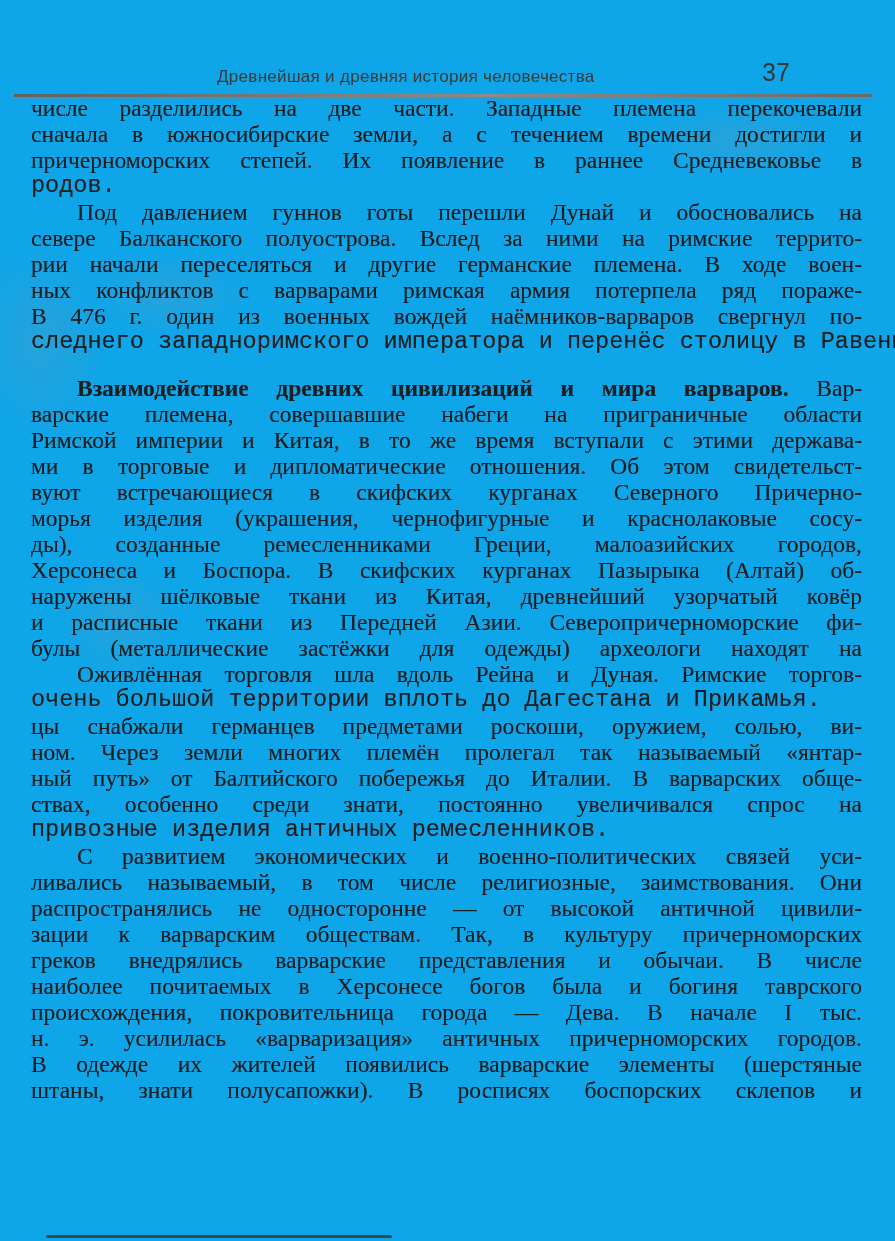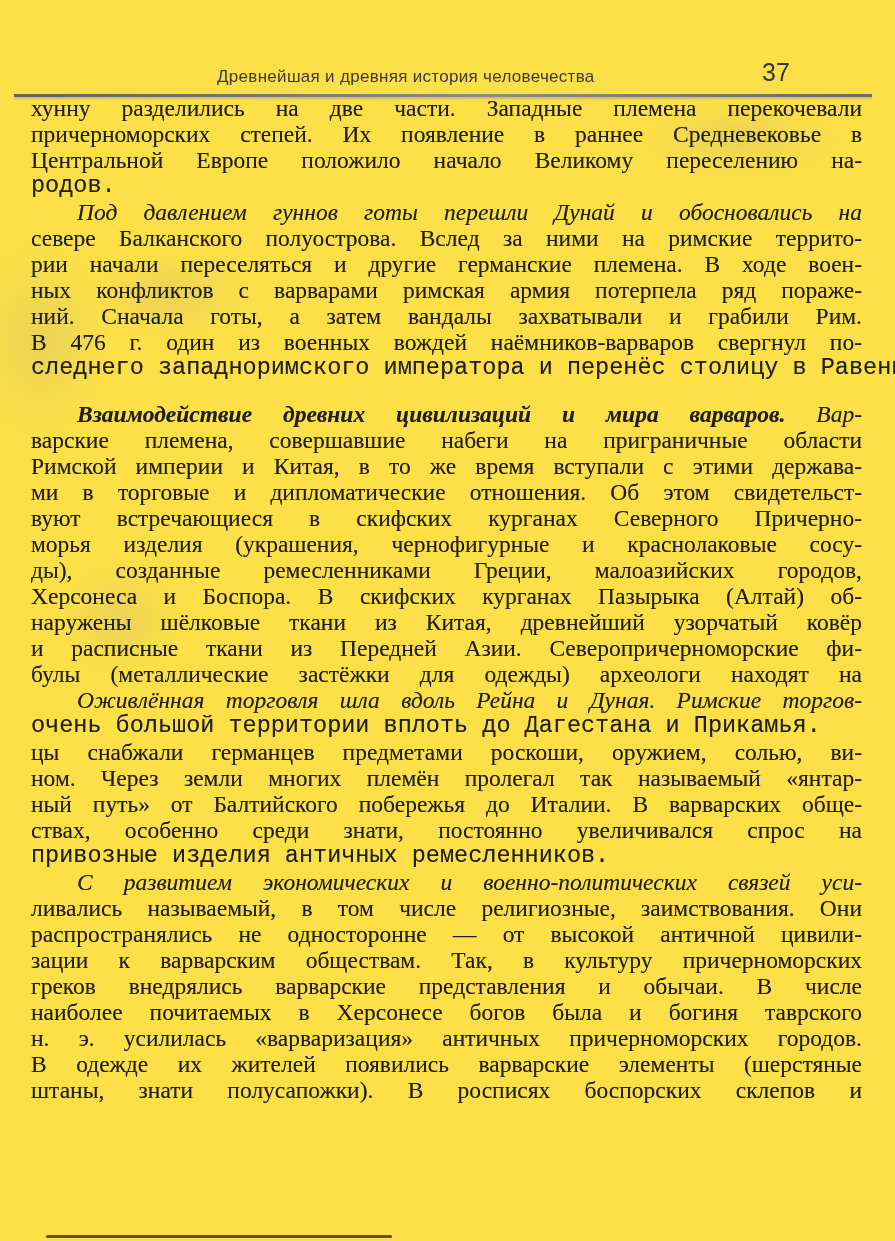--- a/index.html
+++ b/index.html
@@ -1,19 +1,19 @@
 <!DOCTYPE html>
 <html lang="ru"><head>
 <meta charset="utf-8">
 <style>
   html,body { margin:0; padding:0; background:#ffffff; }
   .page {
     position:relative;
     width:895px; height:1241px;
-    background:#fde047;
+    background:#0ea5e9;
     overflow:hidden;
     font-family:"Liberation Serif", serif;
   }
   
   .running-head {
     position:absolute; top:67px; left:217px;
     font-family:"Liberation Sans", sans-serif;
     font-size:17px; color:#3a3a3a; letter-spacing:.3px;
     white-space:nowrap;
   }
@@ -34,21 +34,21 @@
     font-size:23.5px; line-height:26px;
     text-shadow:0 0 .4px rgba(0,0,0,.4);
   }
   .ln {
     height:26px;
     white-space:nowrap;
     text-align:justify;
     text-align-last:justify;
   }
   .ln.last { text-align-last:left;font-family:Liberation Mono, monospace; }
-  .ln.ind  { padding-left:46px;font-style:italic; }
+  .ln.ind  { padding-left:46px; }
   .gap { height:20px; }
   .b { font-weight:bold;margin-top:36px; }
   
   .smudge {
     position:absolute; border-radius:50%;
     background:radial-gradient(closest-side, rgba(150,150,150,.18), rgba(150,150,150,0));
     pointer-events:none;
   }
   .smudge.s1 { left:-30px; top:240px; width:140px; height:200px; }
   .smudge.s2 { left:90px;  top:250px; width:160px; height:90px;  }
@@ -68,30 +68,29 @@
   <div class="smudge s2"></div>
   <div class="smudge s3"></div>
   <div class="smudge s4"></div>
 
   <div class="running-head">Древнейшая и древняя история человечества</div>
   <div class="page-number">37</div>
   <div class="head-rule"></div>
 
   <div class="content">
 
-    <div class="ln">хунну разделились на две части. Западные племена перекочевали</div>
+    <div class="ln">числе разделились на две части. Западные племена перекочевали</div>
+    <div class="ln">сначала в южносибирские земли, а с течением времени достигли и</div>
     <div class="ln">причерноморских степей. Их появление в раннее Средневековье в</div>
-    <div class="ln">Центральной Европе положило начало Великому переселению на-</div>
     <div class="ln last">родов.</div>
 
     <div class="ln ind">Под давлением гуннов готы перешли Дунай и обосновались на</div>
     <div class="ln">севере Балканского полуострова. Вслед за ними на римские террито-</div>
     <div class="ln">рии начали переселяться и другие германские племена. В ходе воен-</div>
     <div class="ln">ных конфликтов с варварами римская армия потерпела ряд пораже-</div>
-    <div class="ln">ний. Сначала готы, а затем вандалы захватывали и грабили Рим.</div>
     <div class="ln">В 476 г. один из военных вождей наёмников-варваров свергнул по-</div>
     <div class="ln last">следнего западноримского императора и перенёс столицу в Равенну.</div>
 
     <div class="gap"></div>
 
     <div class="ln ind">
       <span class="b">Взаимодействие древних цивилизаций и мира варваров.</span><span> Вар-</span>
     </div>
     <div class="ln">варские племена, совершавшие набеги на приграничные области</div>
     <div class="ln">Римской империи и Китая, в то же время вступали с этими держава-</div>
@@ -111,20 +110,21 @@
     <div class="ln">ный путь» от Балтийского побережья до Италии. В варварских обще-</div>
     <div class="ln">ствах, особенно среди знати, постоянно увеличивался спрос на</div>
     <div class="ln last">привозные изделия античных ремесленников.</div>
 
     <div class="ln ind">С развитием экономических и военно-политических связей уси-</div>
     <div class="ln">ливались называемый, в том числе религиозные, заимствования. Они</div>
     <div class="ln">распространялись не односторонне — от высокой античной цивили-</div>
     <div class="ln">зации к варварским обществам. Так, в культуру причерноморских</div>
     <div class="ln">греков внедрялись варварские представления и обычаи. В числе</div>
     <div class="ln">наиболее почитаемых в Херсонесе богов была и богиня таврского</div>
+    <div class="ln">происхождения, покровительница города — Дева. В начале I тыс.</div>
     <div class="ln">н. э. усилилась «варваризация» античных причерноморских городов.</div>
     <div class="ln">В одежде их жителей появились варварские элементы (шерстяные</div>
     <div class="ln">штаны, знати полусапожки). В росписях боспорских склепов и</div>
 
   </div>
 
   <div class="bottom-line"></div>
 
 </div>
 

